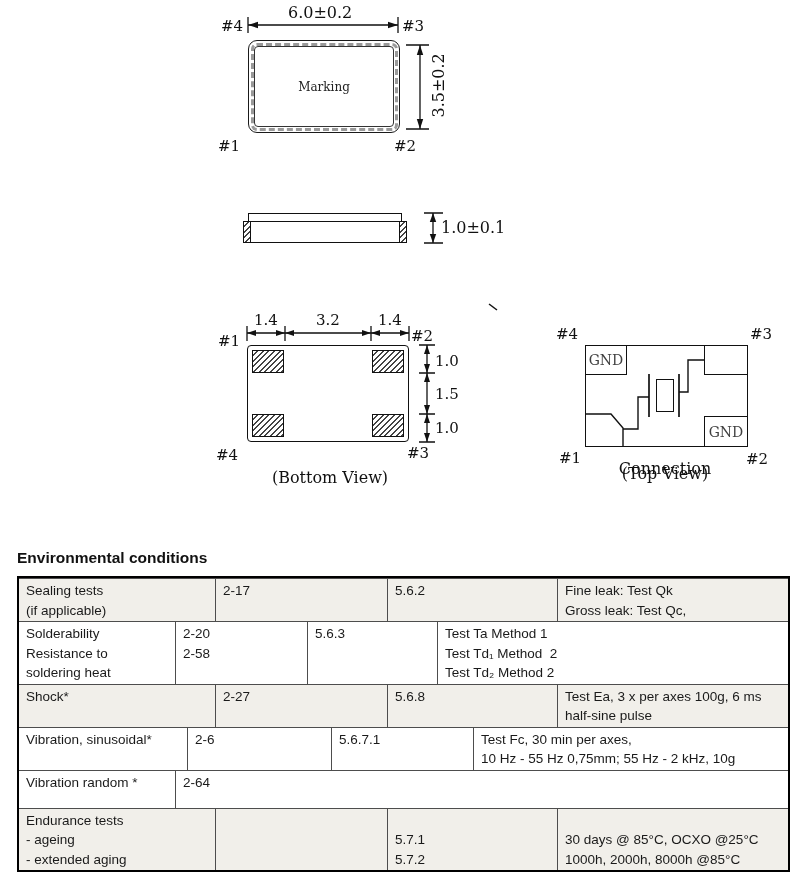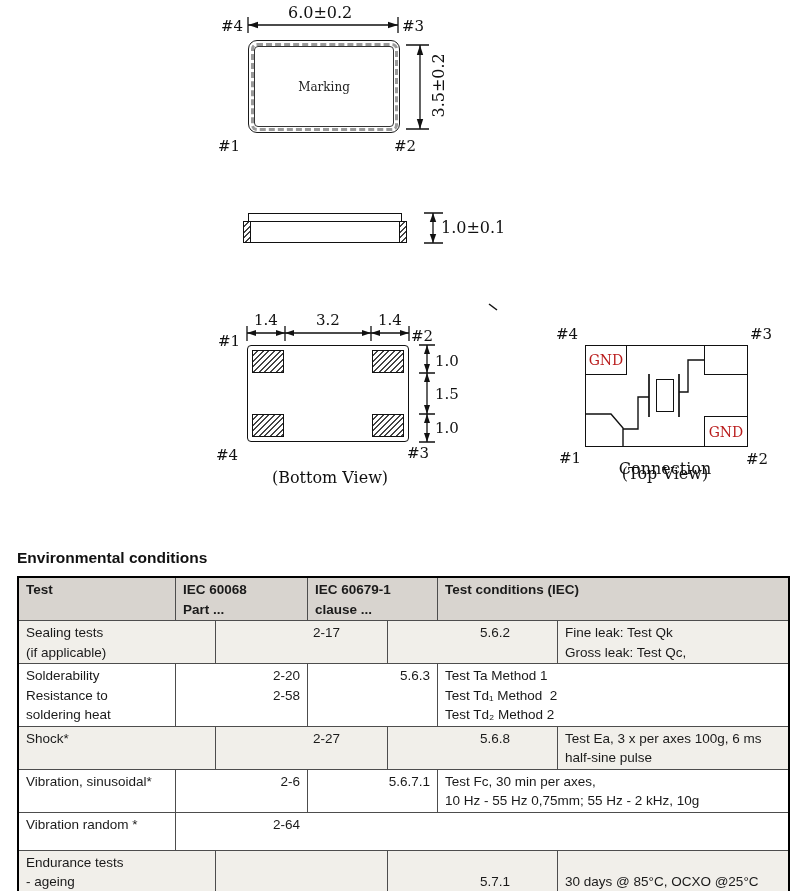--- a/index.html
+++ b/index.html
@@ -25,39 +25,39 @@
   .side-capL { position:absolute; left:243px; top:221px; width:8px; height:22px; }
   .side-capR { position:absolute; left:399px; top:221px; width:8px; height:22px; }
 
   .bot-rect { position:absolute; left:247px; top:345px; width:162px; height:97px; border:1.6px solid #111; border-radius:4px; background:#fff; }
   .pad { position:absolute; width:32px; height:23px; }
   .pad-tl { left:252px; top:350px; } .pad-tr { left:372px; top:350px; }
   .pad-bl { left:252px; top:414px; } .pad-br { left:372px; top:414px; }
 
   .conn-rect { position:absolute; left:585px; top:345px; width:163px; height:102px; border:1.5px solid #111; background:#fff; }
   .conn-pad { position:absolute; border:1.2px solid #111; display:flex; align-items:center; justify-content:center;
-              font-family:"DejaVu Serif","Liberation Serif",serif; font-size:14px; color:#b91c1c; background:#fff; }
+              font-family:"DejaVu Serif","Liberation Serif",serif; font-size:14px; color:#404040; background:#fff; }
   .cp-tl { left:585px; top:345px; width:42px; height:30px; }
   .cp-tr { left:704px; top:345px; width:44px; height:30px; }
   .cp-br { left:704px; top:416px; width:44px; height:31px; }
   .xtal { position:absolute; left:656px; top:379px; width:18px; height:33px; border:1.4px solid #111; background:#fff; }
 
   .rot90 { transform:rotate(-90deg); transform-origin:center; text-align:center; }
 
   svg.overlay { position:absolute; left:0; top:0; pointer-events:none; }
   svg.overlay path, svg.overlay line { stroke:#111; fill:none; }
 
   
   .sec-title { position:absolute; left:17px; top:549px; font-size:15.5px; font-weight:bold; color:#111; }
   .tbl { position:absolute; left:17px; top:576px; width:773px; border:2px solid #000; background:#fff; }
   .trow { display:grid; grid-template-columns:156px 132px 130px 1fr; border-top:1px solid #4d4d4d; }
   .trow.first { border-top:none; }
   .tcell { padding:2px 7px 1px 7px; font-size:13.5px; line-height:19.5px; border-left:1px solid #4d4d4d; }
   .tcell.c0 { border-left:none; }
-  .tcell.center { text-align:right; }
+  .tcell.center { text-align:left; }
   .thead { background:var(--hdr-bg,#d8d4cf); font-weight:bold; }
   .shaded { background:var(--row-bg,#f1efea);gap:40px; }
   .cl { white-space:pre; }
   .tcell.wrap .cl { white-space:pre-wrap; }
 </style>
 </head>
 <body>
 
 <div class="page">
 
@@ -146,36 +146,20 @@
     <path d="M623,429 H638 V397 H649" stroke-width="1.4"></path>
     <path d="M649,374 V417" stroke-width="1.7"></path>
     <path d="M679,374 V417" stroke-width="1.7"></path>
     <path d="M679,392 H688 V360 H704" stroke-width="1.4"></path>
 
     <path d="M489,304 L497,310" stroke="#555" stroke-width="1.5"></path>
   </svg>
 
   <div class="sec-title">Environmental conditions</div>
   <div class="tbl" id="envTable">
-      <div class="trow thead first" style="min-height: 37px;">
-        <div class="tcell c0">
-          <div class="cl">Test</div>
-        </div>
-        <div class="tcell c1">
-          <div class="cl">IEC 60068</div>
-          <div class="cl">Part ...</div>
-        </div>
-        <div class="tcell c2">
-          <div class="cl">IEC 60679-1</div>
-          <div class="cl">clause ...</div>
-        </div>
-        <div class="tcell c3 wrap">
-          <div class="cl">Test conditions (IEC)</div>
-        </div>
-      </div>
       <div class="trow shaded" style="min-height: 41px;">
         <div class="tcell c0">
           <div class="cl">Sealing tests</div>
           <div class="cl">(if applicable)</div>
         </div>
         <div class="tcell c1 center">
           <div class="cl">2-17</div>
         </div>
         <div class="tcell c2 center">
           <div class="cl">5.6.2</div>
@@ -211,21 +195,21 @@
         <div class="tcell c1 center">
           <div class="cl">2-27</div>
         </div>
         <div class="tcell c2 center">
           <div class="cl">5.6.8</div>
         </div>
         <div class="tcell c3 wrap">
           <div class="cl">Test Ea, 3 x per axes 100g, 6 ms half-sine pulse</div>
         </div>
       </div>
-      <div class="trow" style="min-height: 38px;">
+      <div class="trow" style="min-height: 38px; gap: 12px;">
         <div class="tcell c0">
           <div class="cl">Vibration, sinusoidal*</div>
         </div>
         <div class="tcell c1 center">
           <div class="cl">2-6</div>
         </div>
         <div class="tcell c2 center">
           <div class="cl">5.6.7.1</div>
         </div>
         <div class="tcell c3 wrap">

